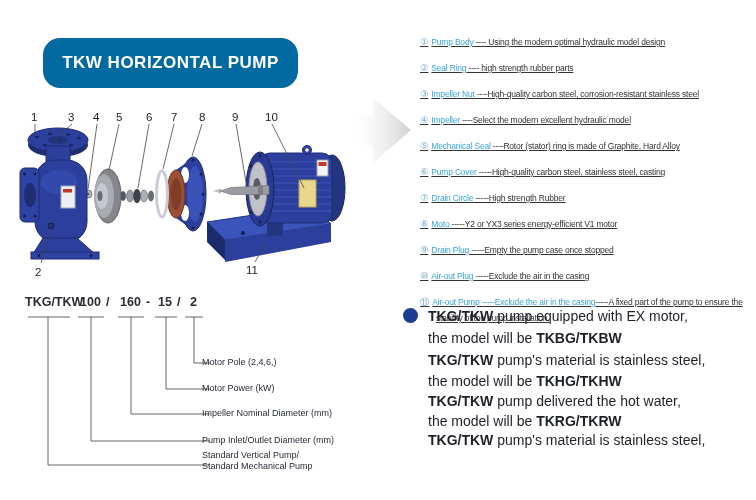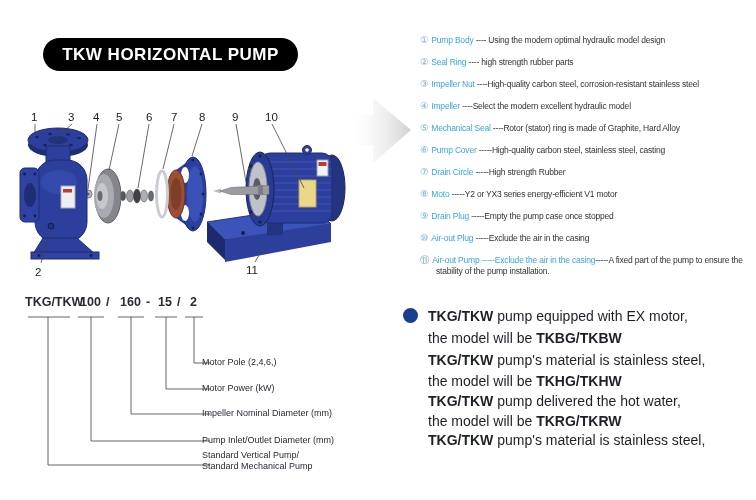--- a/index.html
+++ b/index.html
@@ -1,30 +1,30 @@
 <!DOCTYPE html>
 <html><head>
 <meta charset="utf-8">
 <style>
   html,body{margin:0;padding:0;background:#fff;}
   .page{position:relative;width:756px;height:500px;background:#ffffff;overflow:hidden;
         font-family:"Liberation Sans",sans-serif;}
 
   
-  .banner{position:absolute;left:43px;top:38px;width:255px;height:33px;background:#000000;
+  .banner{position:absolute;left:43px;top:38px;width:255px;height:50px;background:#0369a1;
           border-radius:17px;display:flex;align-items:center;justify-content:center;}
   .banner-text{color:#ffffff;font-weight:bold;font-size:17px;letter-spacing:.5px;white-space:nowrap;}
 
   
   .pump-svg{position:absolute;left:15px;top:90px;}
 
   
   .parts-list{position:absolute;left:420px;top:34px;width:336px;}
-  .part-item{font-size:8.5px;letter-spacing:-0.2px;line-height:11px;margin-bottom:10px;color:#333;
-             white-space:nowrap;padding-left:16px;text-indent:-16px;}
+  .part-item{font-size:8.5px;letter-spacing:-0.2px;line-height:16px;margin-bottom:10px;color:#333;
+             white-space:nowrap;padding-left:16px;text-indent:-16px;text-decoration:underline;}
   .part-item.wrap{white-space:normal;}
   .part-num{color:#74aace;font-size:9.5px;margin-right:3px;}
   .part-name{color:#3aa4da;}
   .part-desc{color:#333333;}
 
   
   .model-section{position:absolute;left:20px;top:295px;width:345px;height:185px;}
   .code-token{position:absolute;top:0;font-weight:bold;font-size:12.5px;color:#2b2b33;white-space:nowrap;}
   .tok0{left:5px}.tok1{left:60px}.tok2{left:86px}.tok3{left:100px}
   .tok4{left:126px}.tok5{left:138px}.tok6{left:157px}.tok7{left:170px}

